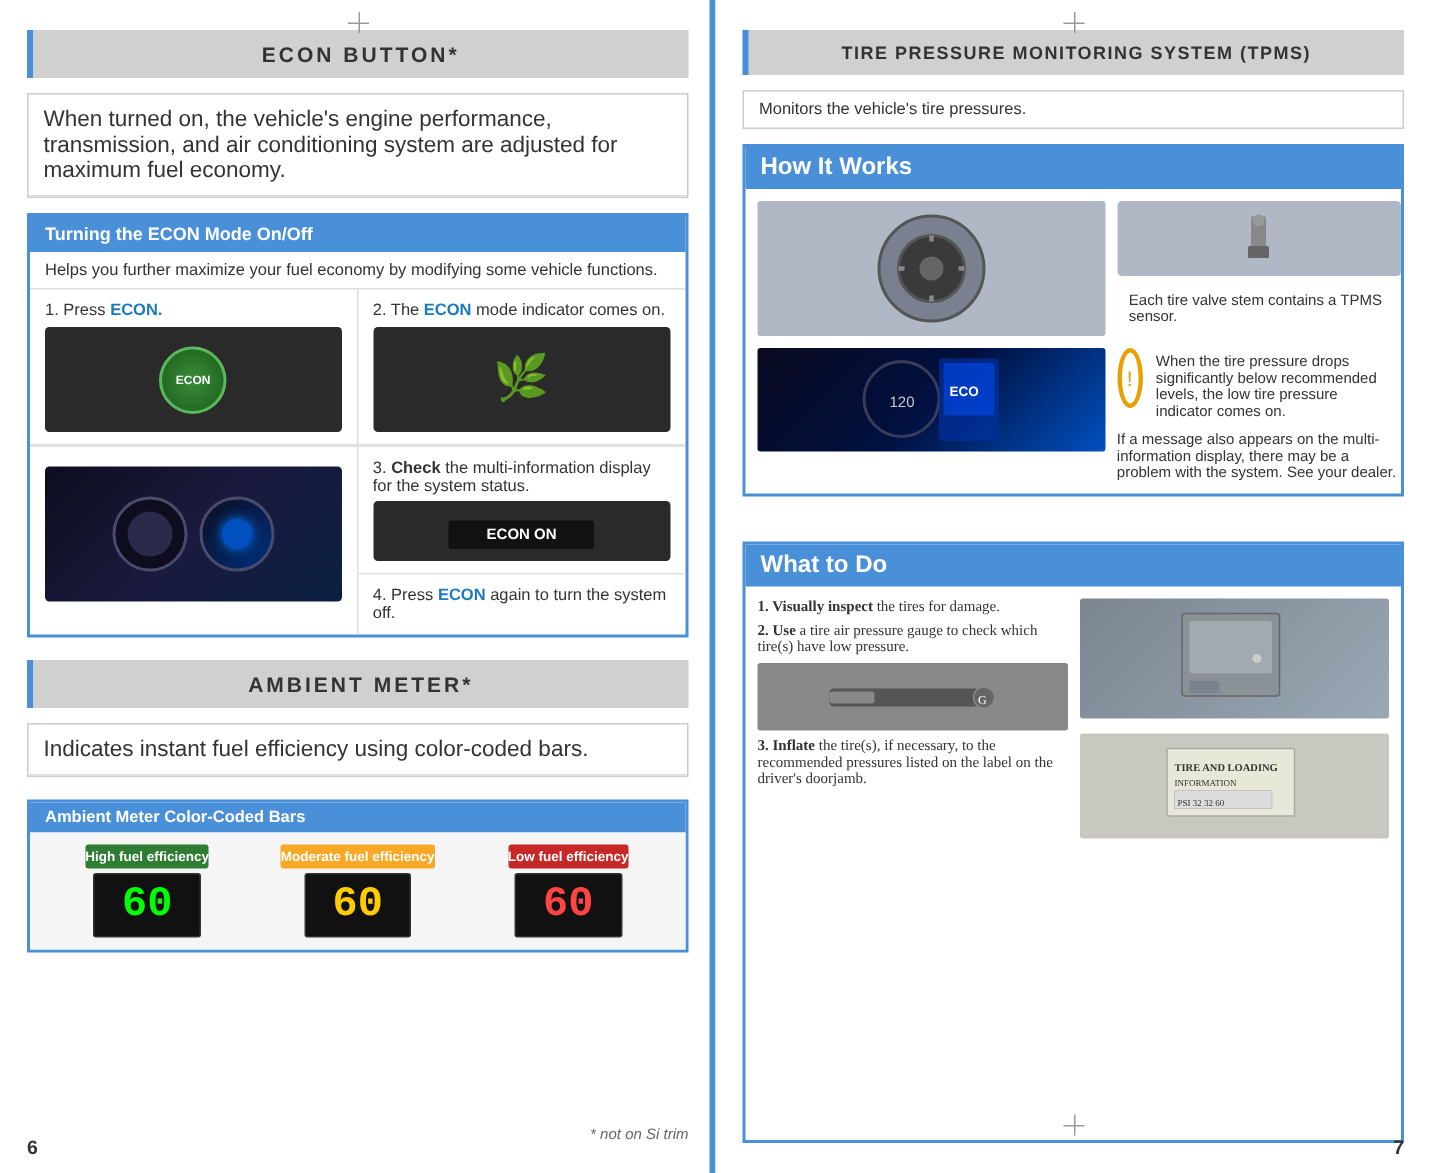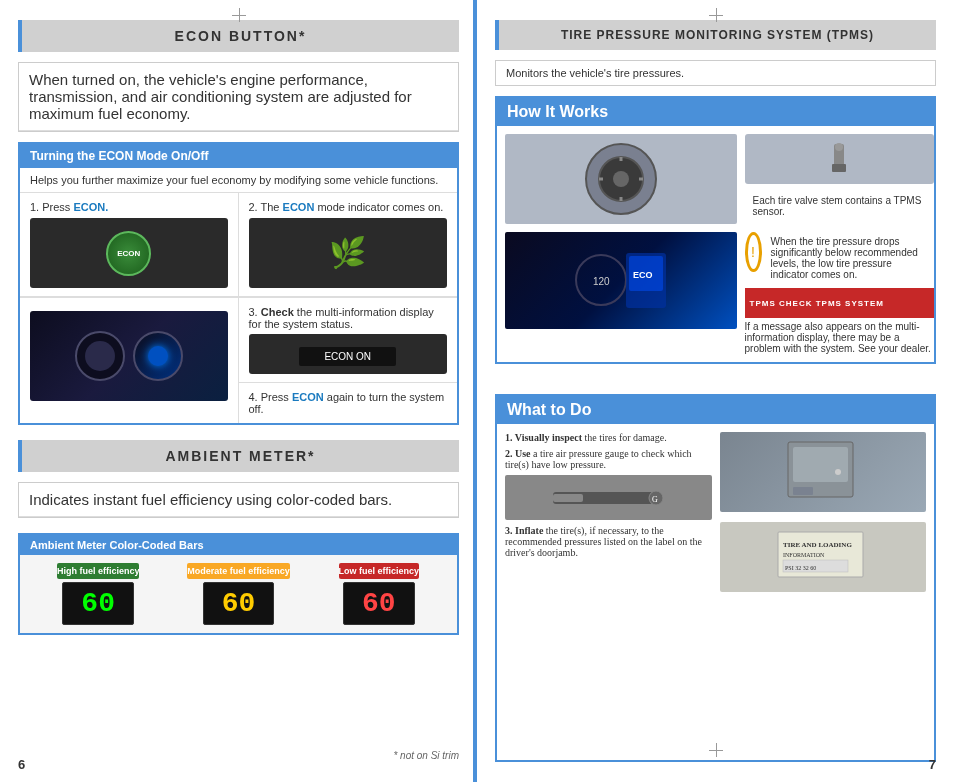--- a/index.html
+++ b/index.html
@@ -158,21 +158,21 @@
       line-height: 1;
     }
 
     .econ-on-display {
       background: #111;
       color: white;
       font-size: 10px;
       padding: 4px 25px;
       border-radius: 2px;
       margin-top: 4px;
-      font-weight: normal;
+      font-weight: bold;
       text-align: center;
     }
 
     .dashboard-img {
       width: 100%;
       height: 80px;
       background: #1a1a2e;
       margin-top: 5px;
       border-radius: 3px;
       position: relative;
@@ -569,42 +569,39 @@
               <rect x="18" y="25" width="14" height="8" fill="#666" rx="1"></rect>
               <circle cx="25" cy="8" r="4" fill="#999"></circle>
             </svg>
           </div>
           <div class="tpms-text-box" style="font-size:10px;">Each tire valve stem contains a TPMS sensor.</div>
         </div>
       </div>
 
       <div style="display:grid;grid-template-columns:55% 45%;padding:0 8px 8px;gap:8px;">
 
-        <div class="tpms-img-box" style="height:97px;background:linear-gradient(135deg,#0a0a20,#001040,#0050c0);">
+        <div class="tpms-img-box" style="height:69px;background:linear-gradient(135deg,#0a0a20,#001040,#0050c0);">
           <svg width="100" height="65" viewBox="0 0 100 65">
             <ellipse cx="30" cy="32" rx="25" ry="25" fill="none" stroke="#3a3a5a" stroke-width="2"></ellipse>
             <text x="22" y="37" fill="#ccc" font-size="10">120</text>
             <rect x="55" y="5" width="40" height="55" rx="3" fill="#0030a0" opacity="0.7"></rect>
             <rect x="58" y="8" width="34" height="35" rx="2" fill="#0050ff" opacity="0.5"></rect>
             <text x="62" y="30" fill="white" font-size="9" font-weight="bold">ECO</text>
           </svg>
         </div>
 
         <div style="display:flex;flex-direction:column;gap:4px;">
           <div style="display:flex;gap:5px;align-items:flex-start;">
             <div class="tire-icon">
               <span style="color:#e8a000;font-size:14px;">!</span>
             </div>
             <div class="warn-text-block">When the tire pressure drops significantly below recommended levels, the low tire pressure indicator comes on.</div>
           </div>
 
           <div style="display:flex;flex-direction:column;gap:3px;">
-            <div class="tpms-red-bar">
-              <span style="font-size:8px;font-weight:bold;letter-spacing:1px;">TPMS  CHECK TPMS SYSTEM</span>
-            </div>
             <div class="warn-text-block" style="padding:0;">If a message also appears on the multi-information display, there may be a problem with the system. See your dealer.</div>
           </div>
         </div>
       </div>
     </div>
 
     <div class="what-to-do-section">
       <div class="section-subtitle-bar">What to Do</div>
 
       <div class="what-to-do-content">

